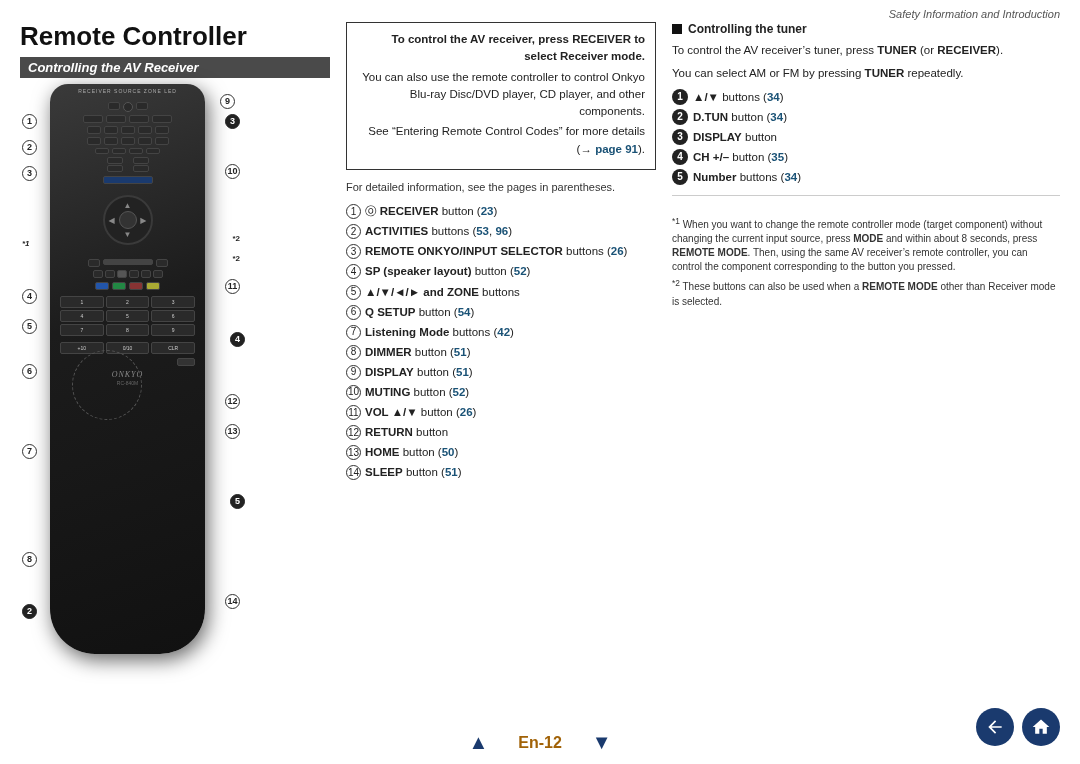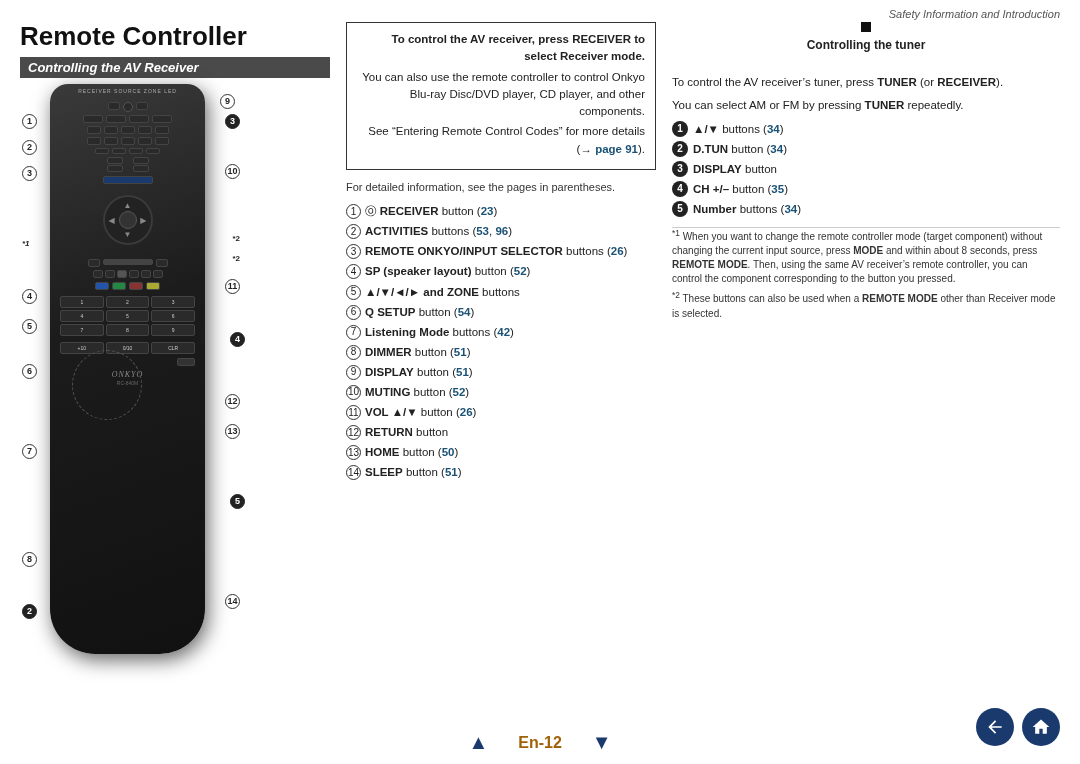--- a/index.html
+++ b/index.html
@@ -117,22 +117,21 @@
       flex: 1;
       font-size: 11.5px;
     }
 
     .tuner-header {
       display: flex;
       align-items: center;
       gap: 6px;
       font-weight: bold;
       font-size: 12px;
-      margin-bottom: 22px;
-      flex-direction: column;
+      margin-bottom: 6px;
     }
 
     .black-square {
       width: 10px;
       height: 10px;
       background: #111;
       display: inline-block;
     }
 
     .tuner-text {
@@ -167,21 +166,21 @@
       font-size: 10px;
       font-weight: bold;
       flex-shrink: 0;
     }
 
     .footnotes {
       font-size: 10px;
       color: #333;
       line-height: 1.4;
       border-top: 1px solid #ccc;
-      padding-top: 0;
+      padding-top: 20px;
       margin-top: 6px;
     }
 
     .footnotes p {
       margin-bottom: 4px;
     }
 
     
     .page-footer {
       position: absolute;

